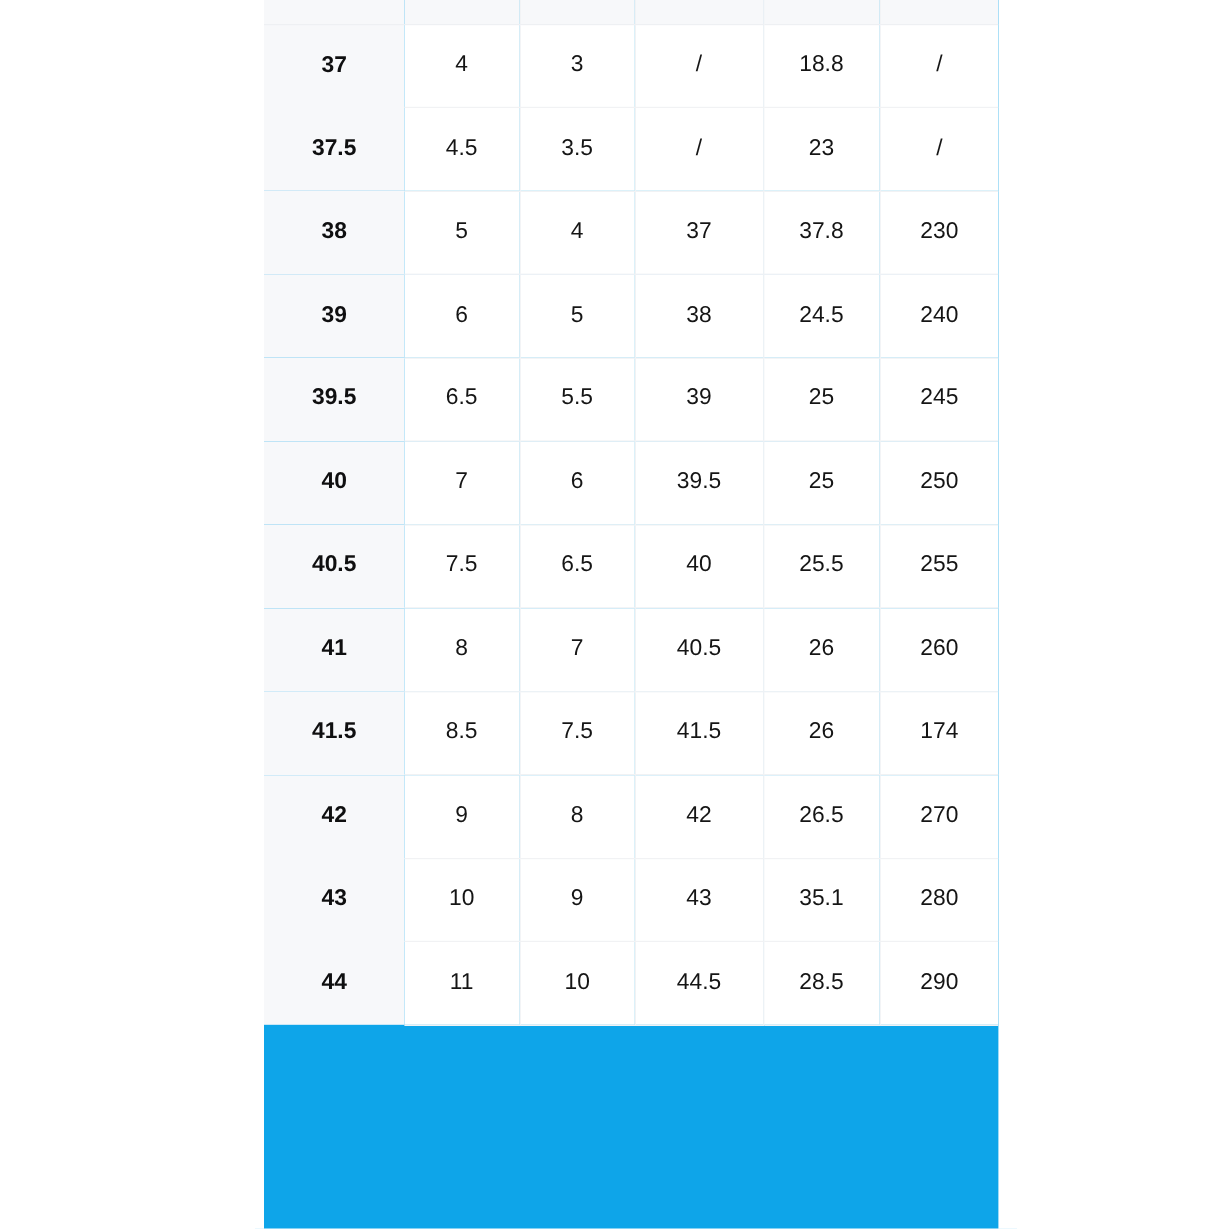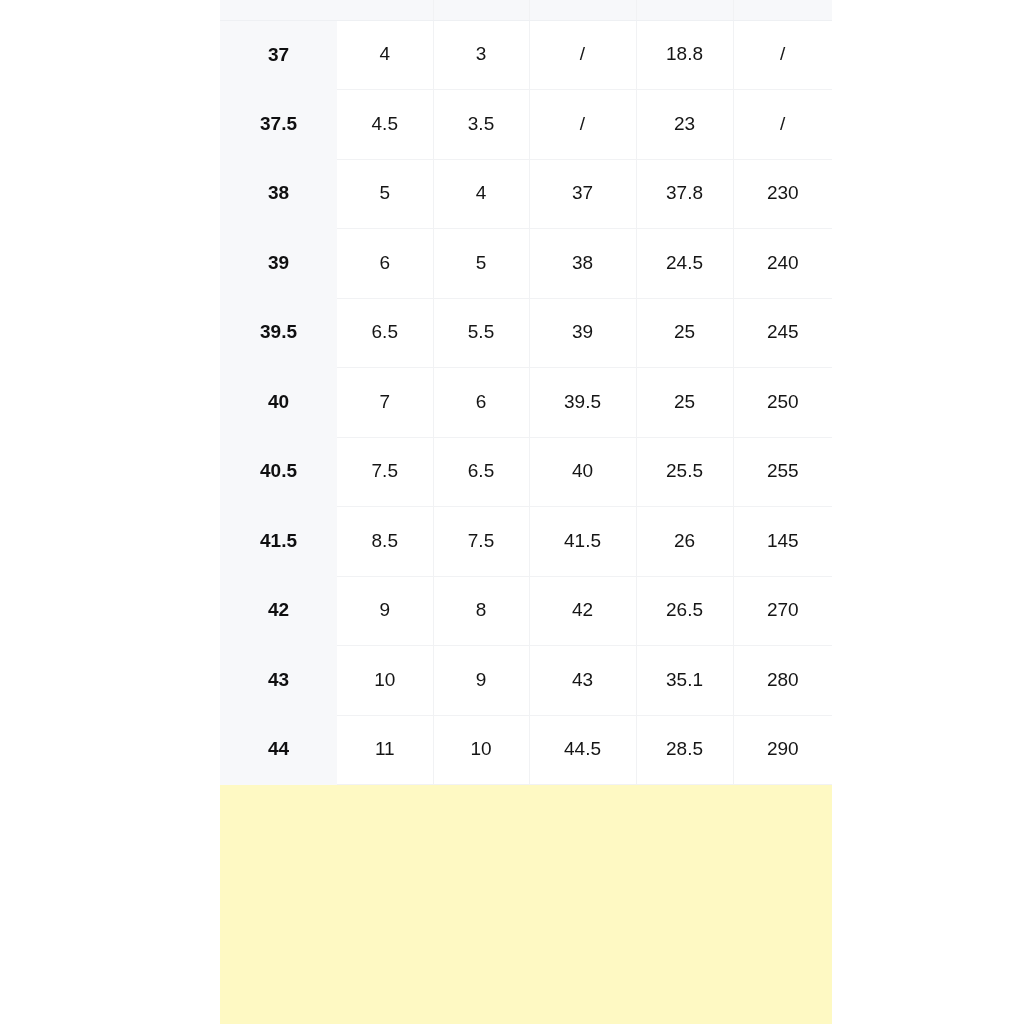--- a/index.html
+++ b/index.html
@@ -24,21 +24,21 @@
   }
 
   
   .size-table-wrap {
     position: absolute;
     left: 220px;
     top: 0px;
     width: 612px;
     height: 1024px;
     overflow: hidden;
-    background: #fef9c3;
+    background: #0ea5e9;
   }
 
   table.size-table {
     border-collapse: collapse;
     width: 612px;
     table-layout: fixed;
     
     margin-top: -49px;
   }
 
@@ -166,26 +166,34 @@
           </tr>
           <tr>
             <th class="rowhead">40.5</th>
             <td>7.5</td>
             <td>6.5</td>
             <td>40</td>
             <td>25.5</td>
             <td>255</td>
           </tr>
           <tr>
+            <th class="rowhead">41</th>
+            <td>8</td>
+            <td>7</td>
+            <td>40.5</td>
+            <td>26</td>
+            <td>260</td>
+          </tr>
+          <tr>
             <th class="rowhead">41.5</th>
             <td>8.5</td>
             <td>7.5</td>
             <td>41.5</td>
             <td>26</td>
-            <td>145</td>
+            <td>174</td>
           </tr>
           <tr>
             <th class="rowhead">42</th>
             <td>9</td>
             <td>8</td>
             <td>42</td>
             <td>26.5</td>
             <td>270</td>
           </tr>
           <tr>

